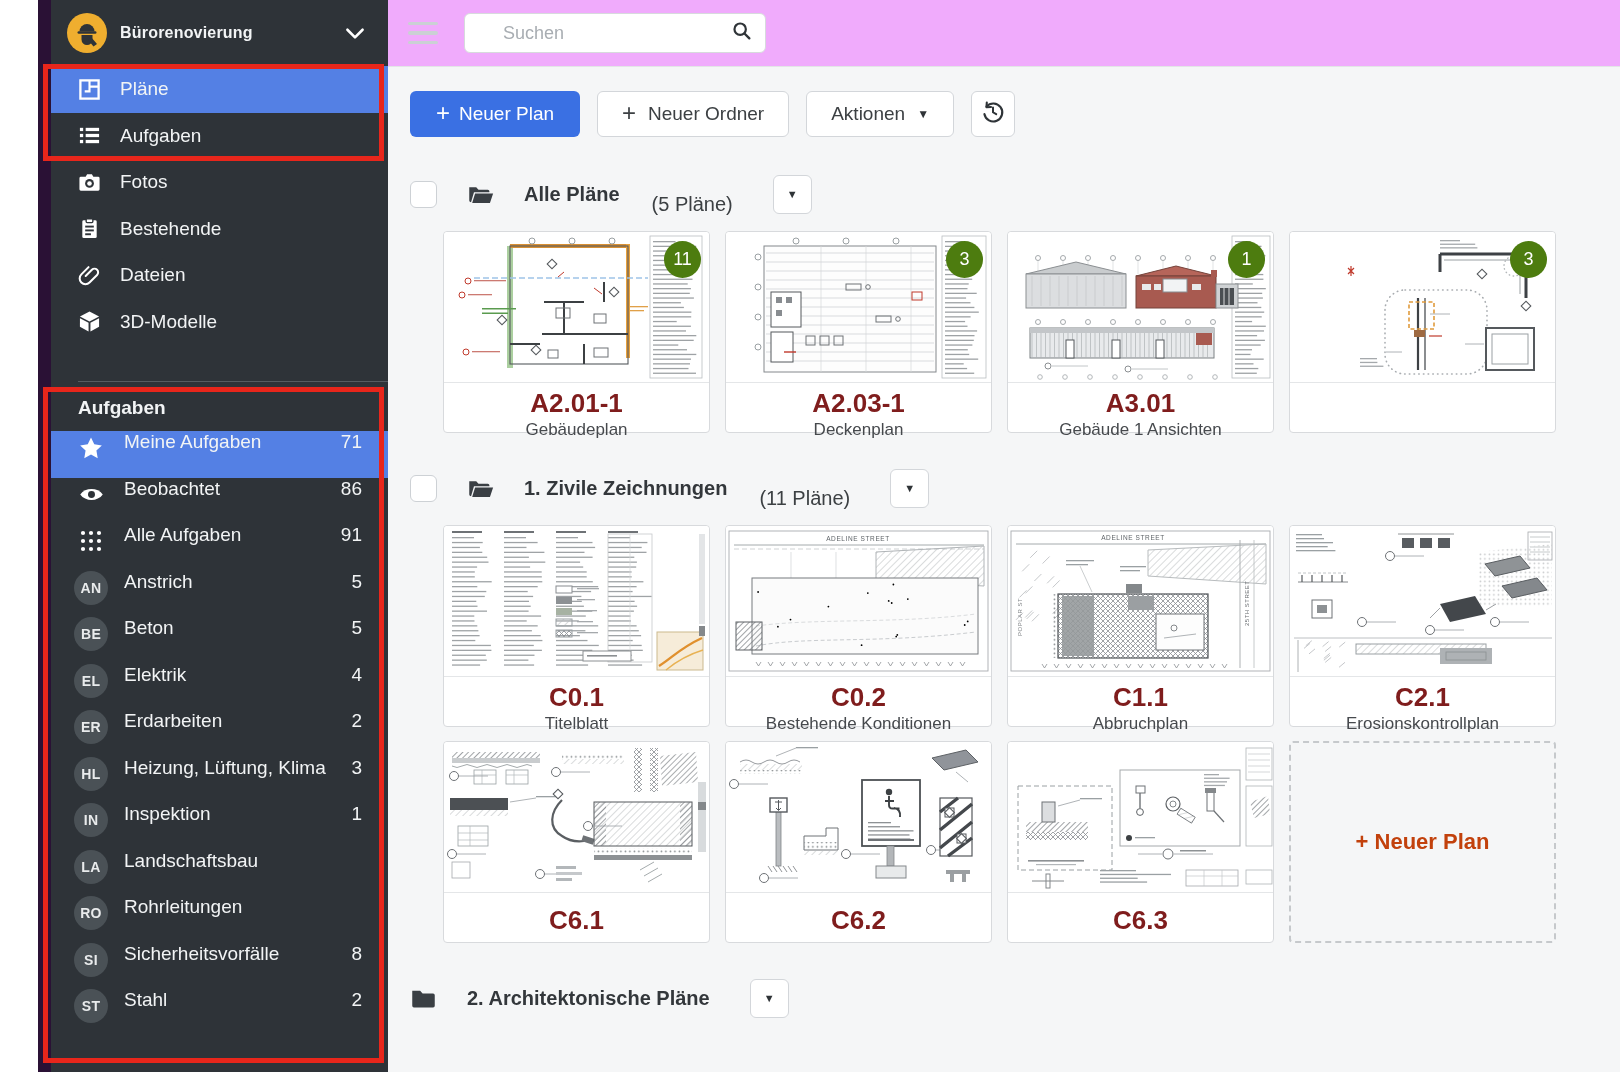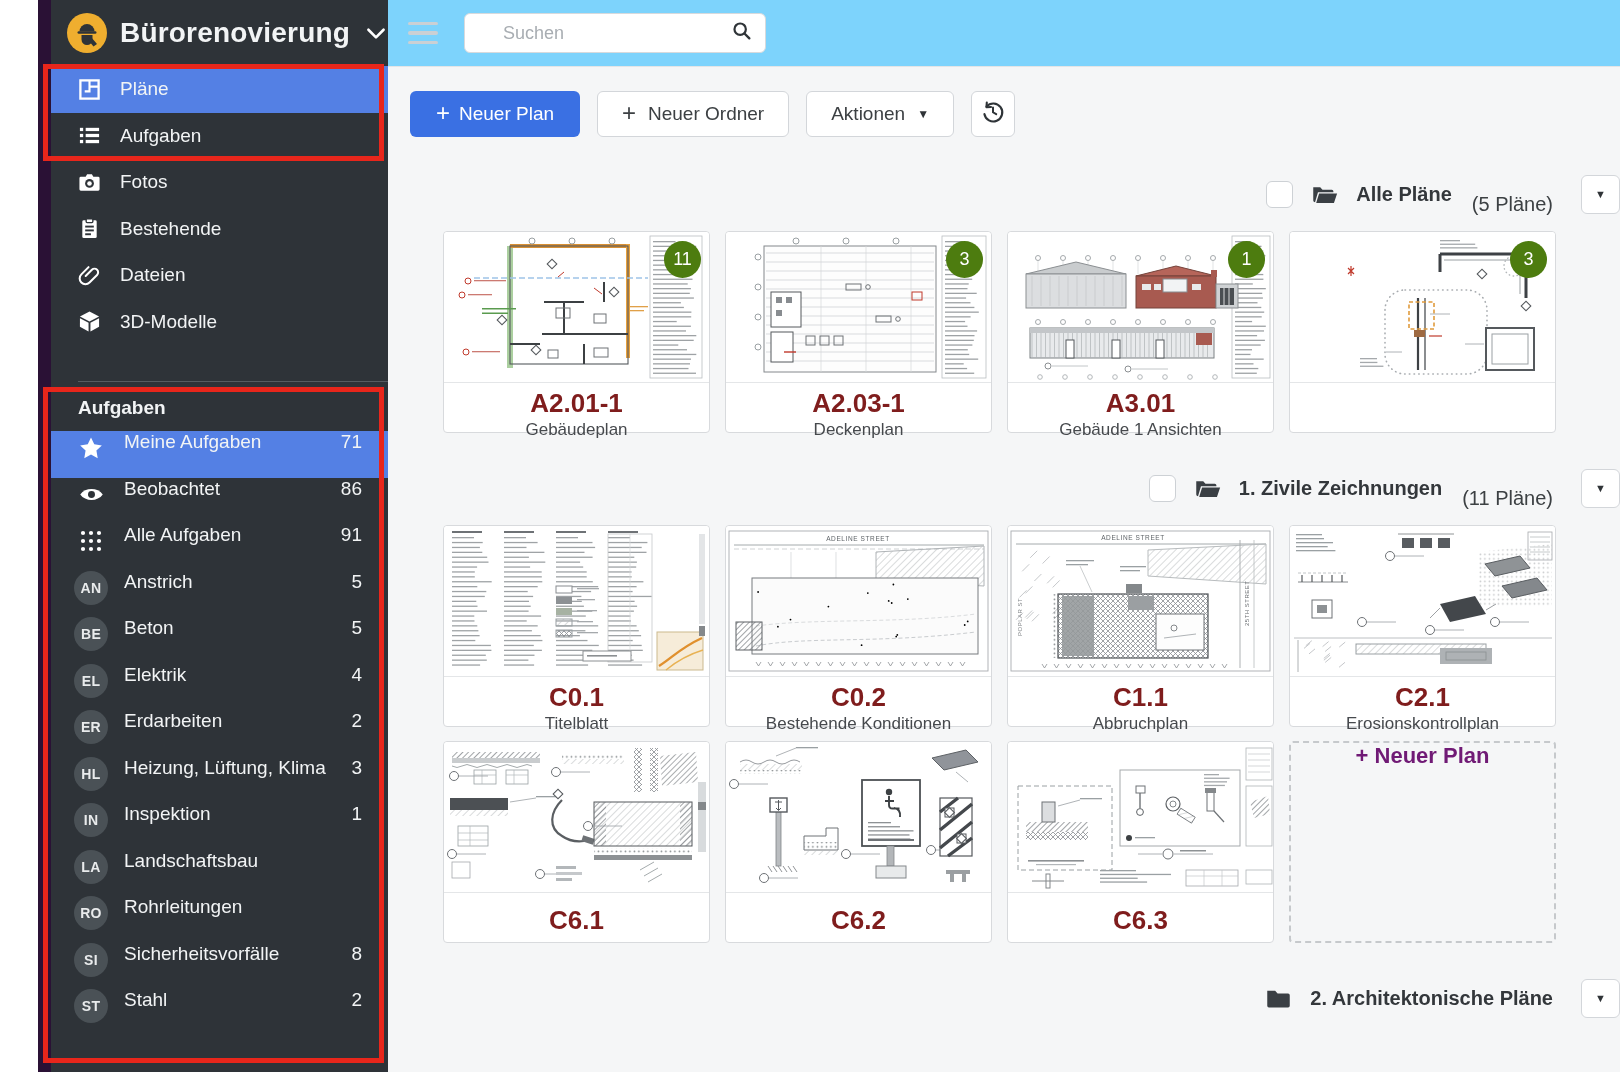--- a/index.html
+++ b/index.html
@@ -4,79 +4,79 @@
 <style>
   html,body{margin:0;padding:0;background:#fff;}
   .page{position:relative;width:1620px;height:1072px;background:#ffffff;overflow:hidden;
         font-family:"Liberation Sans",sans-serif;color:#3c4043;}
   
   .purple-strip{position:absolute;left:38px;top:0;width:13px;height:1072px;background:#2a1135;}
   
   .sidebar{position:absolute;left:51px;top:0;width:337px;height:1072px;background:#2e3338;color:#f2f4f5;}
   .project-header{display:flex;align-items:center;height:66px;padding:0 20px 0 16px;gap:13px;cursor:pointer;}
   .logo{width:40px;height:40px;flex:none;}
-  .project-name{flex:1;font-size:28px;font-weight:bold;letter-spacing:.2px;white-space:nowrap;}
+  .project-name{flex:1;font-size:16px;font-weight:bold;letter-spacing:.2px;white-space:nowrap;}
   .chev{width:26px;height:26px;flex:none;}
   .nav-item{display:flex;align-items:center;height:46.5px;padding-left:26px;gap:19px;font-size:19px;cursor:pointer;}
   .nav-item.selected{background:#5480e4;}
   .nav-icon{width:24px;height:24px;flex:none;display:flex;align-items:center;justify-content:center;}
   .side-divider{border:none;border-top:1px solid #565c61;margin:36px 0 0 27px;width:310px;}
   .section-title{font-size:19px;font-weight:bold;padding:15px 0 12px 27px;}
   .filter-item{display:flex;align-items:flex-start;height:46.5px;padding:0 26px 0 23px;font-size:19px;cursor:pointer;}
   .filter-item.selected{background:#5480e4;}
   .filter-icon{width:34px;height:34px;flex:none;margin-right:16px;display:flex;align-items:center;justify-content:center;}
   .trade-badge{width:34px;height:34px;border-radius:50%;background:#4a5156;color:#e9ebec;font-size:14px;
                font-weight:bold;display:flex;align-items:center;justify-content:center;letter-spacing:.3px;}
   .filter-label{flex:1;white-space:nowrap;overflow:hidden;}
   .filter-count{font-size:19px;}
   
   .anno{position:absolute;border:5px solid #e8261b;z-index:40;pointer-events:none;}
   .anno-1{left:43px;top:64px;width:331px;height:87px;}
   .anno-2{left:43px;top:387px;width:331px;height:666px;}
   
   .main{position:absolute;left:388px;top:0;width:1232px;height:1072px;background:#f5f6f7;}
-  .topbar{height:66px;background:#7dd3fc;border-bottom:1px solid #e3e5e7;display:flex;align-items:center;
+  .topbar{height:66px;background:#f0abfc;border-bottom:1px solid #e3e5e7;display:flex;align-items:center;
           padding-left:20px;gap:26px;}
   .hamburger{width:30px;display:flex;flex-direction:column;gap:6px;cursor:pointer;}
   .hamburger span{display:block;height:3.5px;background:#cbd0d4;border-radius:2px;}
   .search{width:302px;height:40px;border:1px solid #d7dadd;border-radius:6px;background:#fff;
           display:flex;align-items:center;padding:0 12px 0 36px;box-sizing:border-box;}
   .search input{border:none;outline:none;flex:1;font-size:18px;color:#3c4043;background:transparent;min-width:0;}
   .search input::placeholder{color:#a8adb2;}
   .toolbar{display:flex;align-items:center;gap:17px;padding:24px 0 0 22px;}
   .btn{height:46px;border-radius:6px;font-size:19px;display:inline-flex;align-items:center;justify-content:center;
        box-sizing:border-box;cursor:pointer;user-select:none;}
   .btn-primary{background:#3a70e3;color:#fff;width:170px;gap:9px;}
   .btn-light{background:#fff;border:1px solid #d3d6da;color:#3c4043;padding:0 24px;gap:12px;}
   .btn-icon{background:#fff;border:1px solid #d3d6da;width:44px;}
   .plus{font-size:24px;font-weight:normal;line-height:1;position:relative;top:-1px;}
   .caret{font-size:12px;color:#2f3337;line-height:1;}
   
-  .folder-header{display:flex;align-items:center;gap:18px;margin:36px 0 16px 22px;height:42px;justify-content:flex-end;}
+  .folder-header{display:flex;align-items:center;gap:30px;margin:36px 0 16px 22px;height:42px;}
   .folder-header.later{margin-top:34px;}
   .checkbox{width:25px;height:25px;border:1px solid #cdd1d5;border-radius:6px;background:#fff;flex:none;cursor:pointer;}
   .folder-icon{width:27px;height:27px;flex:none;}
   .folder-title{font-size:20px;font-weight:bold;color:#33373b;cursor:pointer;}
   .folder-count{font-size:20px;color:#3c4043;font-weight:normal;margin-left:2px;margin-top:20px;}
   .dropdown-btn{width:37px;height:37px;background:#fff;border:1px solid #d3d6da;border-radius:6px;margin-left:10px;
                 display:flex;align-items:center;justify-content:center;cursor:pointer;flex:none;}
   .dropdown-btn .caret{font-size:11px;}
   .plan-grid{display:grid;grid-template-columns:repeat(4,267px);gap:14px 15px;margin-left:55px;}
   .plan-card{width:267px;height:202px;background:#fff;border:1px solid #d8dadd;border-radius:4px;
              position:relative;box-sizing:border-box;cursor:pointer;}
   .thumb{height:150px;border-bottom:1px solid #e4e6e8;overflow:hidden;border-radius:4px 4px 0 0;background:#fff;}
   .thumb svg{display:block;}
   .plan-label{text-align:center;padding-top:6px;}
   .plan-label.nosub{padding-top:13px;}
   .plan-code{font-size:26px;font-weight:bold;color:#7f1d1d;line-height:1.1;}
   .plan-sub{font-size:17px;color:#46494d;margin-top:3px;line-height:1.1;}
   .count-badge{position:absolute;top:9px;right:8px;width:37px;height:37px;border-radius:50%;background:#4d7c0f;
                color:#fff;display:flex;align-items:center;justify-content:center;font-size:18px;z-index:2;}
   .new-plan-card{width:267px;height:202px;border:2px dashed #c6c9cc;border-radius:4px;box-sizing:border-box;
-                 display:flex;align-items:flex-start;justify-content:center;color:#701a75;font-size:22px;
+                 display:flex;align-items:center;justify-content:center;color:#c2410c;font-size:22px;
                  font-weight:bold;cursor:pointer;}
 </style>
 </head>
 <body>
 
 <div class="page">
   <div class="purple-strip"></div>
 
   <div class="sidebar">
     <div class="project-header">

